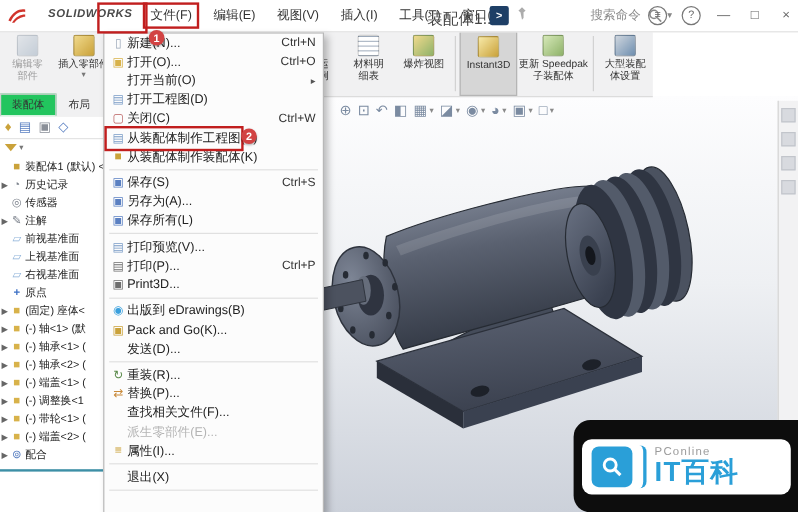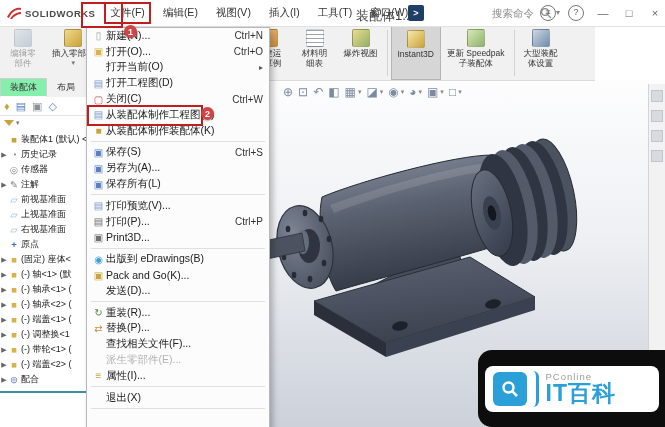--- a/index.html
+++ b/index.html
@@ -1,39 +1,39 @@
 <!DOCTYPE html>
 <html><head>
 <meta charset="utf-8">
 <style>
   html,body{margin:0;padding:0;background:#ffffff;}
   #app{position:relative;width:665px;height:427px;overflow:hidden;background:#fff;
        font-family:"Liberation Sans",sans-serif;color:#333;-webkit-font-smoothing:antialiased;}
   
   .titlebar{position:absolute;left:0;top:0;width:665px;height:26px;background:#fff;
             border-bottom:1px solid #e2e2e2;display:flex;align-items:center;z-index:30;}
-  .logo{display:flex;align-items:center;margin-left:6px;gap:3px;}
+  .logo{display:flex;margin-left:6px;gap:18px;font-style:italic;}
   .logo-text{font-size:9.5px;font-weight:bold;letter-spacing:.5px;color:#4a4a4a;}
   .menubar{display:flex;align-items:center;margin-left:10px;gap:8px;}
   .menu-top{font-size:10.5px;color:#333;padding:3px 5px;cursor:default;white-space:nowrap;}
   .menu-top.boxed{outline:2px solid #c11e1e;outline-offset:-1px;}
   .pin{margin-left:2px;opacity:.7;}
   .doc-title{position:absolute;left:356px;top:7px;font-size:13px;color:#444;white-space:nowrap;}
   .searchbox{position:absolute;left:408px;top:3px;width:152px;height:19px;display:flex;align-items:center;gap:4px;}
   .sw-search-glyph{width:16px;height:16px;background:#1e3f66;color:#fff;font-size:9px;font-weight:bold;
                    display:flex;align-items:center;justify-content:center;border-radius:2px;}
   .searchinput{flex:1;border:none;outline:none;font-size:10.5px;color:#666;background:transparent;min-width:10px;
                font-family:"Liberation Sans",sans-serif;text-align:right;}
   .searchinput::placeholder{color:#8c8c8c;}
   .search-caret{font-size:8px;color:#888;}
   .titlebar-icons{position:absolute;right:3px;top:0;height:26px;display:flex;align-items:center;gap:12px;}
   .tb-ic{font-size:11px;color:#666;width:14px;text-align:center;}
   .tb-ic.circled{width:14px;height:14px;border:1px solid #777;border-radius:50%;font-size:9px;line-height:13px;}
   
-  .ribbon{position:absolute;left:0;top:26px;width:595px;height:54px;background:#f1f1f2;
+  .ribbon{position:absolute;left:0;top:26px;width:544px;height:54px;background:#f1f1f2;
           border-bottom:1px solid #dcdcdc;display:flex;align-items:stretch;z-index:3;}
   .rbtn{display:flex;flex-direction:column;align-items:center;justify-content:flex-start;
         padding:3px 6px 0 6px;min-width:34px;cursor:default;}
   .rbtn.pressed{background:#d6d6d6;border:1px solid #b5b5b5;}
   .rbtn.disabled{opacity:.45;}
   .ricon{width:16px;height:16px;border-radius:2px;border:1px solid rgba(0,0,0,.18);margin-bottom:2px;flex:none;}
   .rlbl{font-size:8.5px;line-height:9.5px;color:#333;white-space:nowrap;text-align:center;}
   .rcaret{font-size:7px;color:#777;line-height:8px;}
   .vsep{width:1px;background:#d2d2d2;margin:4px 3px;}
   .ri-editpart{background:linear-gradient(135deg,#cfd6de,#8fa3b8);}
@@ -45,21 +45,21 @@
   .ri-bom{background:repeating-linear-gradient(0deg,#fff 0 3px,#9aa7b8 3px 4px),#fff;}
   .ri-explode{background:linear-gradient(135deg,#f0d98c,#8fb36a);}
   .ri-instant3d{background:linear-gradient(135deg,#f7e9a8,#caa23a);}
   .ri-speedpak{background:linear-gradient(135deg,#d6e8b8,#8fb36a);}
   .ri-snapshot{background:linear-gradient(135deg,#e8e8ea,#9a9aa2);}
   .ri-largeasm{background:linear-gradient(135deg,#cfd6de,#6f8fb0);}
   
   .cmtabs{position:absolute;left:0;top:80px;width:270px;height:17px;background:#f1f1f2;
           border-bottom:1px solid #cfcfcf;display:flex;align-items:flex-end;z-index:3;}
   .cmtab{font-size:9px;color:#333;padding:2px 9px;border:1px solid transparent;white-space:nowrap;}
-  .cmtab.active{background:#86efac;border-color:#cfcfcf;border-bottom-color:#fff;}
+  .cmtab.active{background:#22c55e;border-color:#cfcfcf;border-bottom-color:#fff;}
   
   .graphics{position:absolute;left:86px;top:80px;width:579px;height:347px;z-index:1;
             background:linear-gradient(#fdfdfe 0%,#eef0f3 45%,#ccd1da 100%);}
   .hud{position:absolute;left:283px;top:85px;display:flex;align-items:center;gap:5px;z-index:5;}
   .hud-ic{font-size:12px;color:#7b8ba1;line-height:14px;}
   .hud-caret{font-size:7px;color:#8a8a8a;margin-left:-3px;}
   .taskstrip{position:absolute;right:0;top:84px;width:16px;height:274px;background:#f2f2f3;
              border-left:1px solid #d4d4d4;z-index:2;display:flex;flex-direction:column;align-items:center;padding-top:6px;gap:8px;}
   .ts-cell{width:10px;height:10px;background:#d8dadf;border:1px solid #c2c5cb;}
   .modelsvg{position:absolute;left:250px;top:105px;z-index:2;}

